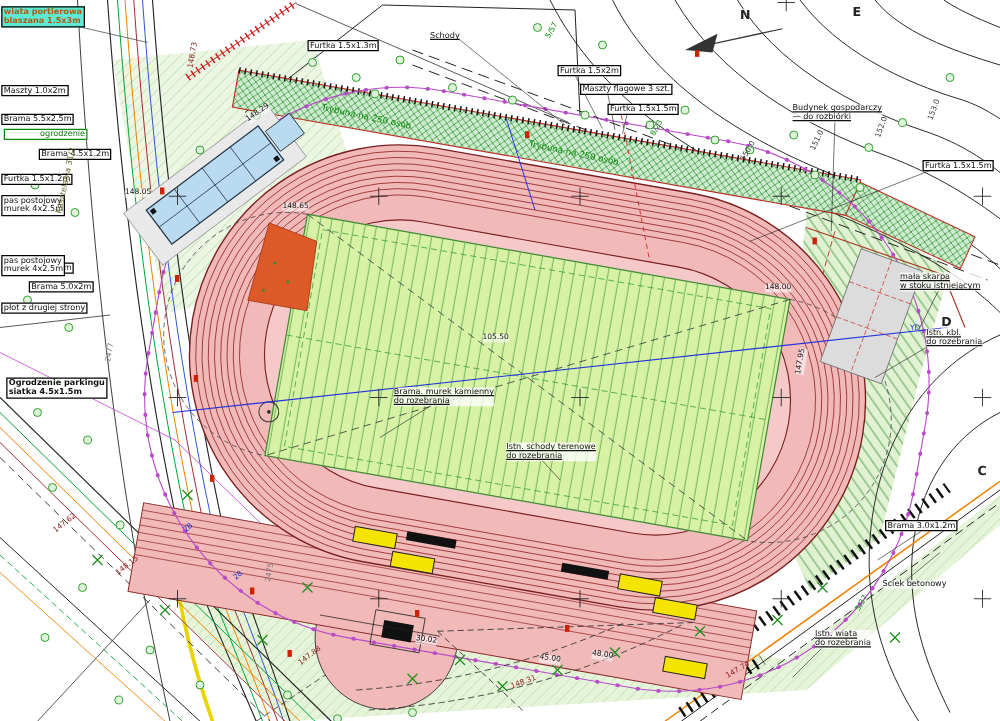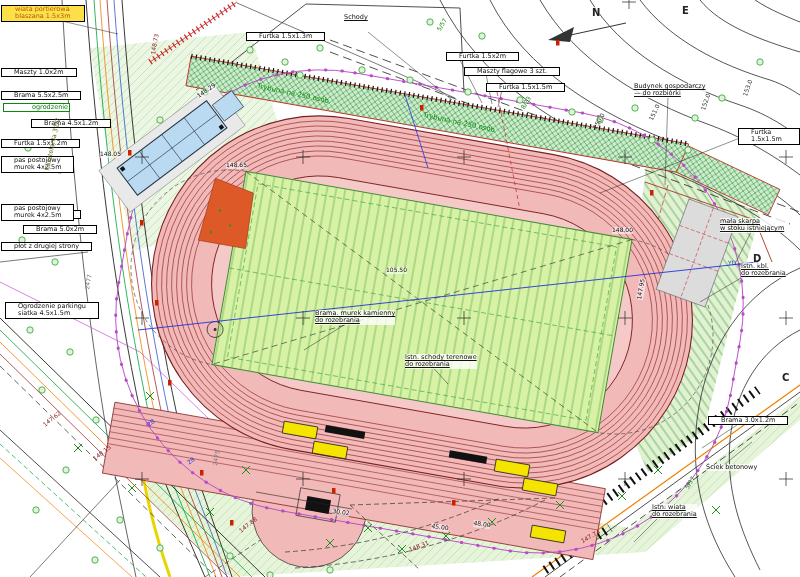--- a/index.html
+++ b/index.html
@@ -1,22 +1,22 @@
 <!DOCTYPE html>
 <html><head>
 <meta charset="utf-8">
 <style>
   html,body{margin:0;padding:0;background:#fff;}
   #canvas{position:relative;width:800px;height:577px;overflow:hidden;background:#fff;
           font-family:"DejaVu Sans",sans-serif;}
   #plan{position:absolute;left:0;top:0;}
   .lab{position:absolute;font:6.5px/1.15 "DejaVu Sans",sans-serif;color:#111;
        white-space:pre-line;transform-origin:0 0;pointer-events:none;}
-  .box{border:0.5px solid #000;background:#fff;padding:0 12px;}
-  .boxO{border:0.5px solid #000;background:#fde047;padding:0 13px;color:#b05a10;}
+  .box{border:0.5px solid #000;background:#fff;padding:0 1px;}
+  .boxO{border:0.5px solid #000;background:#5eead4;padding:0 1px;color:#b05a10;font-weight:bold;}
   .gbox{border:0.5px solid #0a8a0a;background:#fff;color:#0a7a0a;padding:0 1px;}
   .und{text-decoration:underline;background:rgba(255,255,255,.78);}
   .plain{background:rgba(255,255,255,.7);}
   .grn{color:#0a8a0a;font-size:7px;}
   .vert{color:#6b6b2a;font-size:6.5px;}
   .let{font-size:10px;font-weight:bold;color:#222;background:rgba(255,255,255,.6);}
   .numK{color:#111;font-size:6px;background:rgba(255,255,255,.55);}
   .numC{color:#333;font-size:6px;}
   .numM{color:#8b1a1a;font-size:6px;}
   .numG{color:#0a8a0a;font-size:6px;}
@@ -299,24 +299,24 @@
       <span class="lab gbox" style="left: 3px; top: 103px; padding-left: 28px;">ogrodzenie</span>
       <span class="lab box" style="left: 12px; top: 119px; margin-left: 19px;">Brama 4.5x1.2m</span>
       <span class="lab box" style="left: 1px; top: 139px;">Furtka 1.5x1.2m</span>
       <span class="lab box" style="left: 1px; top: 156px;">pas postojowy
 murek 4x2.5m</span>
       <span class="lab box" style="left: 1px; top: 178px; margin-top: 32px;">Brama 5.0x1.2m</span>
       <span class="lab box" style="left: 1px; top: 204px;">pas postojowy
 murek 4x2.5m</span>
       <span class="lab box" style="left: 1px; top: 225px; margin-left: 22px;">Brama 5.0x2m</span>
       <span class="lab box" style="left: 1px; top: 242px;">płot z drugiej strony</span>
-      <span class="lab box" style="left: 5px; top: 302px;">Ogrodzenie parkingu
+      <span class="lab box" style="left: 5px; top: 302px; font-weight: bold;">Ogrodzenie parkingu
 siatka 4.5x1.5m</span>
       <span class="lab box" style="left: 246px; top: 32px;">Furtka 1.5x1.3m</span>
-      <span class="lab und" style="left: 344px; top: 14px; text-align: center;">Schody</span>
+      <span class="lab und" style="left: 344px; top: 25px; text-align: center;">Schody</span>
       <span class="lab box" style="left: 446px; top: 52px;">Furtka 1.5x2m</span>
       <span class="lab box" style="left: 464px; top: 67px;">Maszty flagowe 3 szt.</span>
       <span class="lab box" style="left: 486px; top: 83px;">Furtka 1.5x1.5m</span>
       <span class="lab box" style="left: 738px; top: 128px;">Furtka 1.5x1.5m</span>
       <span class="lab und" style="left: 634px; top: 83px;">Budynek gospodarczy
 — do rozbiórki</span>
       <span class="lab und" style="left: 720px; top: 218px;">mała skarpa
 w stoku istniejącym</span>
       <span class="lab und" style="left: 741px; top: 263px;">Istn. kbl.
 do rozebrania</span>

